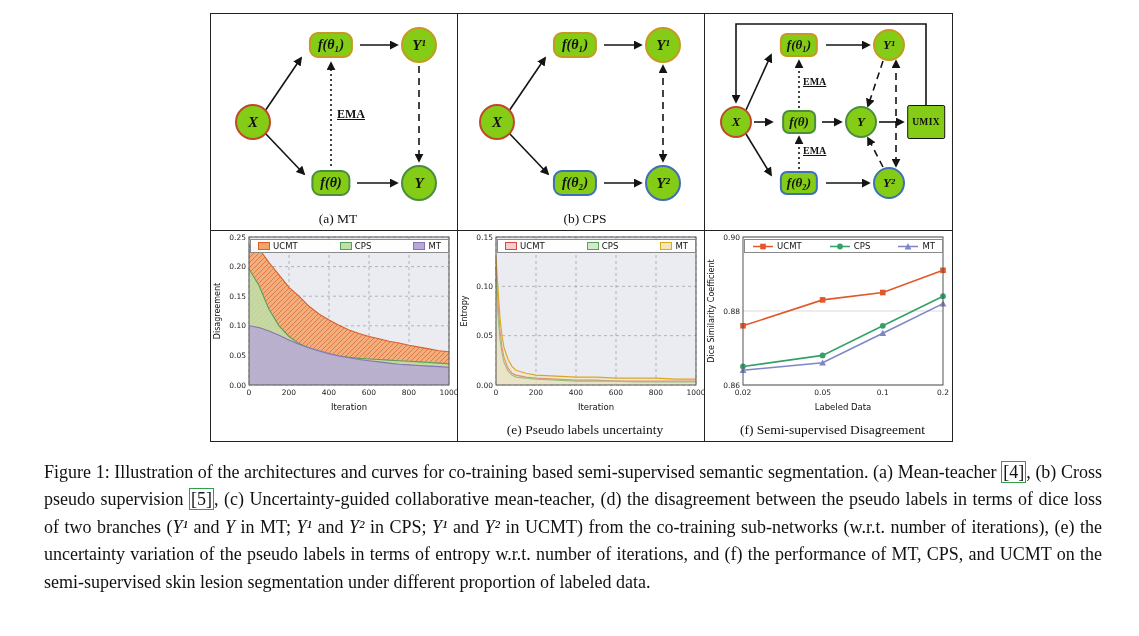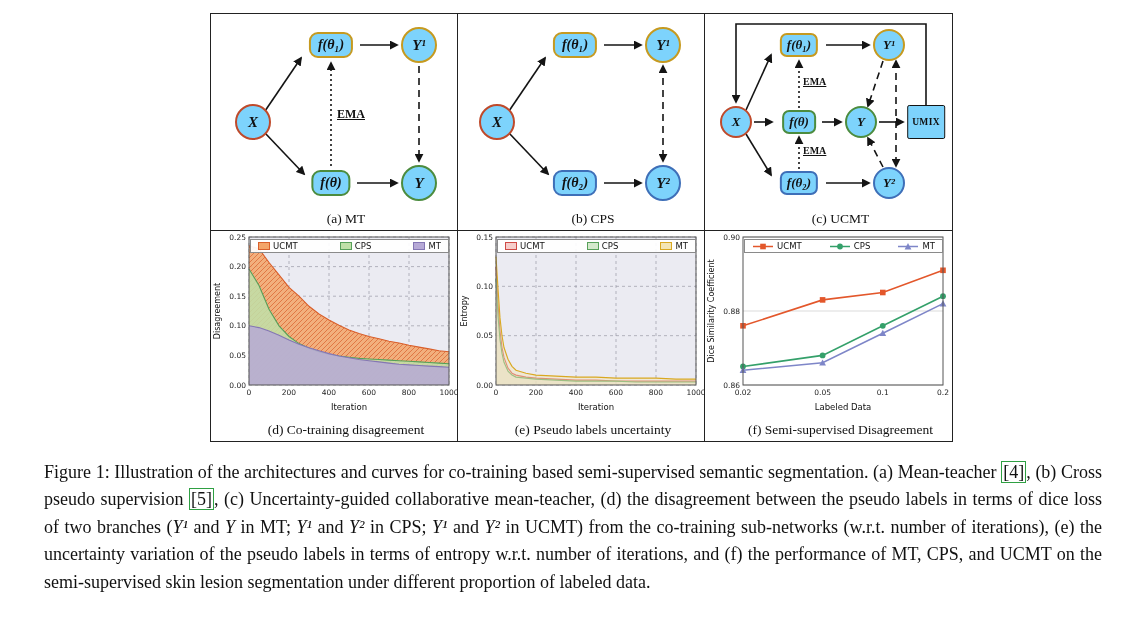--- a/index.html
+++ b/index.html
@@ -8,27 +8,27 @@
   
   .fig-grid{position:absolute;left:210px;top:13px;display:grid;grid-template-columns:247px 247px 247px;border:1.6px solid #222;background:#fff;}
   .cell{position:relative;background:#fff;}
   .cell.colsep{border-right:1.6px solid #222;}
   .cell.rowsep{border-bottom:1.6px solid #222;}
   .cell.top{height:216px;}
   .cell.bottom{height:210px;}
 
   .diagram{position:relative;width:247px;height:189px;}
   .diagram svg{position:absolute;left:0;top:0;}
-  .panel-caption{position:absolute;left:12px;bottom:3px;width:100%;text-align:center;font-size:13.5px;}
+  .panel-caption{position:absolute;left:4px;bottom:3px;width:100%;text-align:center;font-size:13.5px;}
 
   .edge{stroke:#141414;stroke-width:1.6;fill:none;}
   .dotted{stroke-dasharray:2 3;}
   .dashed{stroke-dasharray:7 5;}
 
-  .node{position:absolute;transform:translate(-50%,-50%);background:#7dd3fc;display:flex;align-items:center;justify-content:center;font-family:"Liberation Serif",serif;font-style:italic;font-weight:bold;border-style:solid;box-sizing:border-box;z-index:2;}
+  .node{position:absolute;transform:translate(-50%,-50%);background:#84cc16;display:flex;align-items:center;justify-content:center;font-family:"Liberation Serif",serif;font-style:italic;font-weight:bold;border-style:solid;box-sizing:border-box;z-index:2;}
   .box{padding:3px 7px;font-size:14px;border-radius:9px;border-width:2.4px;}
   .box.small{padding:2px 5px;font-size:13px;border-radius:7px;border-width:2.2px;}
   .circ{width:36px;height:36px;border-radius:50%;font-size:15px;border-width:2.4px;}
   .circ.small{width:32px;height:32px;font-size:13px;border-width:2.2px;}
   .umix{font-style:normal;font-size:9.5px;letter-spacing:.3px;border-width:1.4px;border-radius:2px;padding:11px 4px;font-weight:bold;}
   .c-red{border-color:#bf4a2b;}
   .c-gold{border-color:#c69a20;}
   .c-green{border-color:#4c8c3f;text-align:center;}
   .c-blue{border-color:#3e6fb8;}
   .c-black{border-color:#141414;}
@@ -122,21 +122,20 @@
       <div class="node box small c-gold" style="left:94px;top:31px">f(θ₁)</div>
       <div class="node box small c-green" style="left:94px;top:108px">f(θ)</div>
       <div class="node box small c-blue" style="left:94px;top:169px">f(θ₂)</div>
       <div class="node circ small c-gold" style="left:184px;top:31px">Y¹</div>
       <div class="node circ small c-green" style="left:156px;top:108px">Y</div>
       <div class="node circ small c-blue" style="left:184px;top:169px">Y²</div>
       <div class="node umix c-black" style="left:221px;top:108px">UMIX</div>
       <div class="ema small" style="left:98px;top:62px">EMA</div>
       <div class="ema small" style="left:98px;top:131px">EMA</div>
     </div>
-    <div class="panel-caption">(c) UCMT</div>
   </div>
 
   <div class="cell bottom colsep">
     <svg class="chart-svg" width="247" height="182">
         <rect x="38" y="6" width="200" height="148" fill="#ebebf2"></rect>
         <line x1="38" x2="238" y1="154" y2="154" stroke="#9a9aa6" stroke-width="0.7" stroke-dasharray="3 3"></line>
         <line x1="38" x2="238" y1="124.4" y2="124.4" stroke="#9a9aa6" stroke-width="0.7" stroke-dasharray="3 3"></line>
         <line x1="38" x2="238" y1="94.8" y2="94.8" stroke="#9a9aa6" stroke-width="0.7" stroke-dasharray="3 3"></line>
         <line x1="38" x2="238" y1="65.2" y2="65.2" stroke="#9a9aa6" stroke-width="0.7" stroke-dasharray="3 3"></line>
         <line x1="38" x2="238" y1="35.599999999999994" y2="35.599999999999994" stroke="#9a9aa6" stroke-width="0.7" stroke-dasharray="3 3"></line>
@@ -177,21 +176,20 @@
         </span>
         <span class="leg-item">
           <span class="leg-swatch" style="background: rgb(191, 224, 168); border-color: rgb(87, 160, 90);"></span>
           <span>CPS</span>
         </span>
         <span class="leg-item">
           <span class="leg-swatch" style="background: rgb(182, 169, 214); border-color: rgb(132, 118, 180);"></span>
           <span>MT</span>
         </span>
       </div>
-    <div class="panel-caption">(d) Co-training disagreement</div>
   </div>
 
   <div class="cell bottom colsep">
     <svg class="chart-svg" width="247" height="182">
         <rect x="38" y="6" width="200" height="148" fill="#ebebf2"></rect>
         <line x1="38" x2="238" y1="154" y2="154" stroke="#9a9aa6" stroke-width="0.7" stroke-dasharray="3 3"></line>
         <line x1="38" x2="238" y1="104.66666666666666" y2="104.66666666666666" stroke="#9a9aa6" stroke-width="0.7" stroke-dasharray="3 3"></line>
         <line x1="38" x2="238" y1="55.33333333333332" y2="55.33333333333332" stroke="#9a9aa6" stroke-width="0.7" stroke-dasharray="3 3"></line>
         <line x1="38" x2="238" y1="6" y2="6" stroke="#9a9aa6" stroke-width="0.7" stroke-dasharray="3 3"></line>
         <line y1="6" y2="154" x1="38" x2="38" stroke="#9a9aa6" stroke-width="0.7" stroke-dasharray="3 3"></line>

